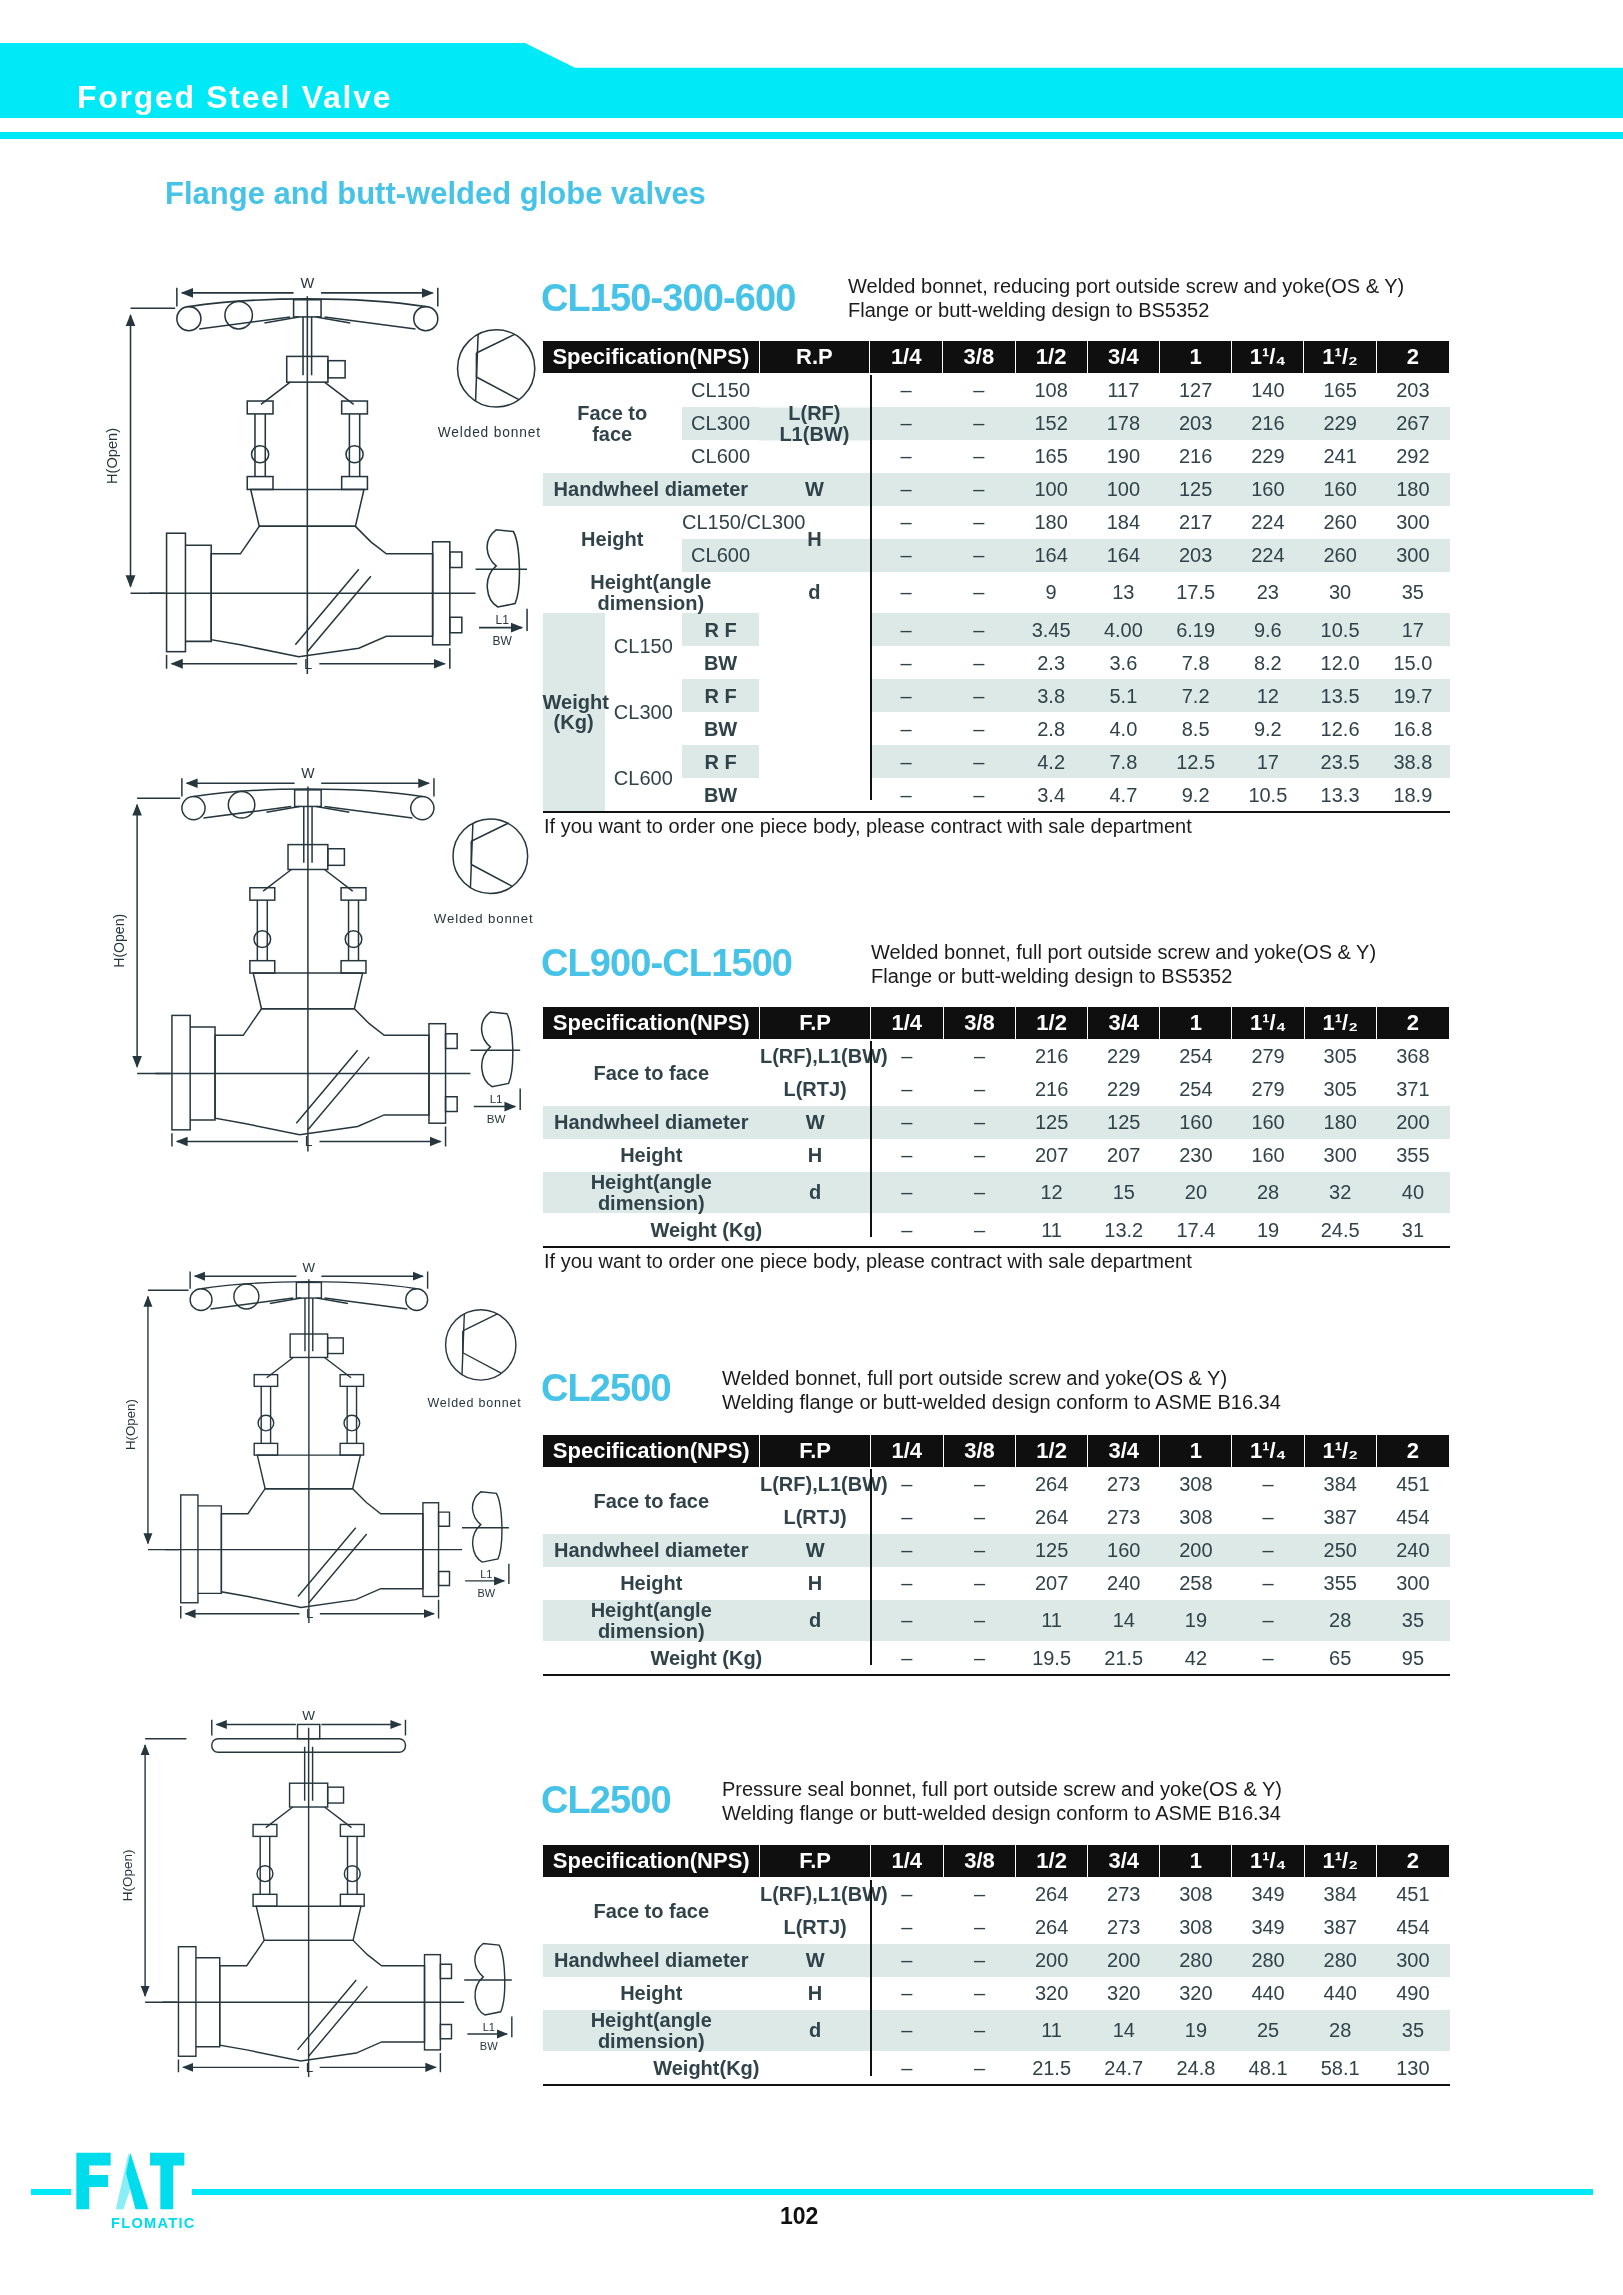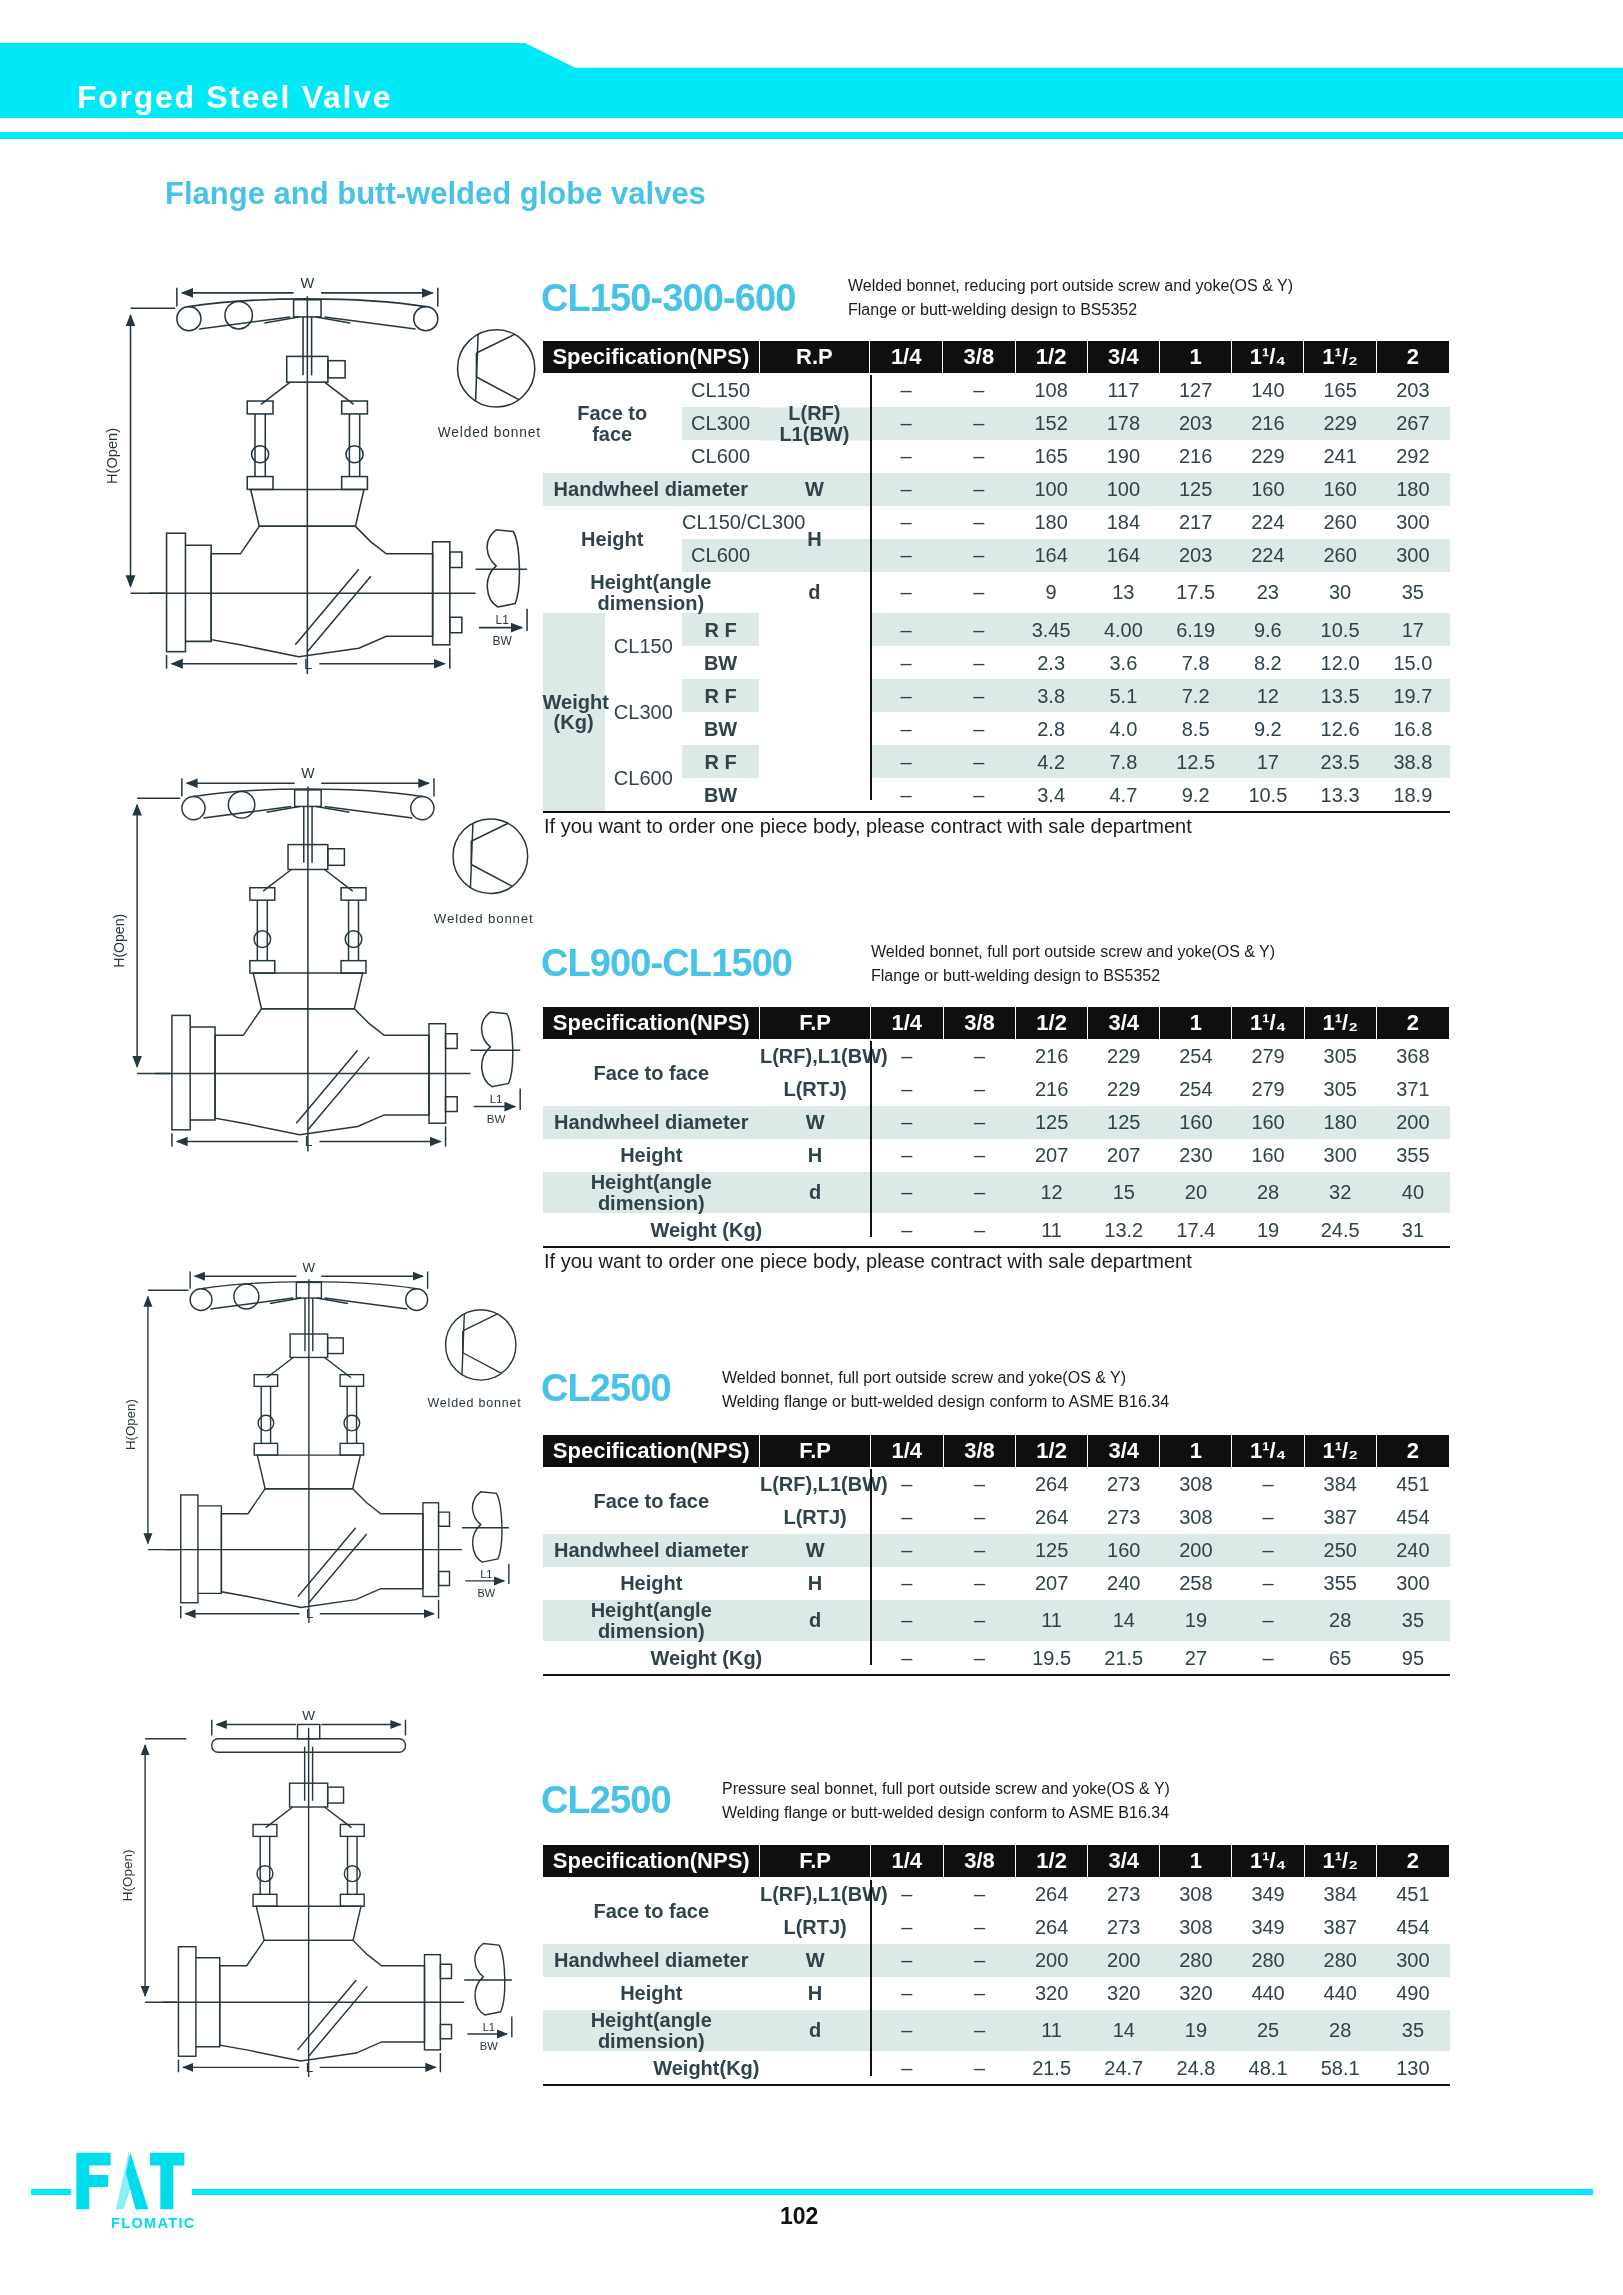--- a/index.html
+++ b/index.html
@@ -10,21 +10,21 @@
   .band{position:absolute;left:0;top:43px;width:1624px;height:75px;background:#00e9f6;
         -webkit-clip-path:polygon(0 0,525px 0,575px 33%,1624px 33%,1624px 100%,0 100%);
         clip-path:polygon(0 0,525px 0,575px 33%,1624px 33%,1624px 100%,0 100%);}
   .band-title{position:absolute;left:77px;top:79px;font-size:32px;font-weight:bold;color:#ffffff;
         letter-spacing:1.7px;z-index:2;}
   .thin-line{position:absolute;left:0;top:132px;width:1624px;height:6.9px;background:#00e9f6;}
   .subtitle{position:absolute;left:165px;top:176px;font-size:31px;font-weight:bold;color:#47c3e8;}
 
   
   .sec-title{position:absolute;font-size:38px;font-weight:bold;color:#47c3e8;letter-spacing:-0.9px;white-space:nowrap;}
-  .sec-desc{position:absolute;font-size:16px;color:#1b1b1b;line-height:24px;width:620px;}
+  .sec-desc{position:absolute;font-size:20px;color:#1b1b1b;line-height:24px;width:620px;}
   .note{position:absolute;font-size:20px;color:#1b1b1b;}
 
   
   table.spec{position:absolute;border-collapse:collapse;table-layout:fixed;width:908px;
              border-bottom:2.6px solid #111;background:#fff;}
   table.spec th{background:#0f0f0f;color:#fff;font-size:22px;font-weight:bold;height:32px;
                 border:1.7px solid #ffffff;padding:0;}
   table.spec td{font-size:20px;color:#31434a;text-align:center;vertical-align:middle;height:33px;
                 padding:0;white-space:pre-line;line-height:20.7px;}
   td.lbl{font-weight:bold;font-size:18px;color:#101010;}
@@ -569,21 +569,21 @@
           <td class="ti">–</td>
           <td class="ti">28</td>
           <td class="ti">35</td>
         </tr>
         <tr>
           <td colspan="2" class="lbl">Weight (Kg)</td>
           <td>–</td>
           <td>–</td>
           <td>19.5</td>
           <td>21.5</td>
-          <td>27</td>
+          <td>42</td>
           <td>–</td>
           <td>65</td>
           <td>95</td>
         </tr>
       </tbody>
     </table>
   <div class="vline" style="left:870px;top:1469px;height:196px"></div>
 
   <div class="sec-title" style="left:541px;top:1779px">CL2500</div>
   <div class="sec-desc" style="left:722px;top:1777px">

